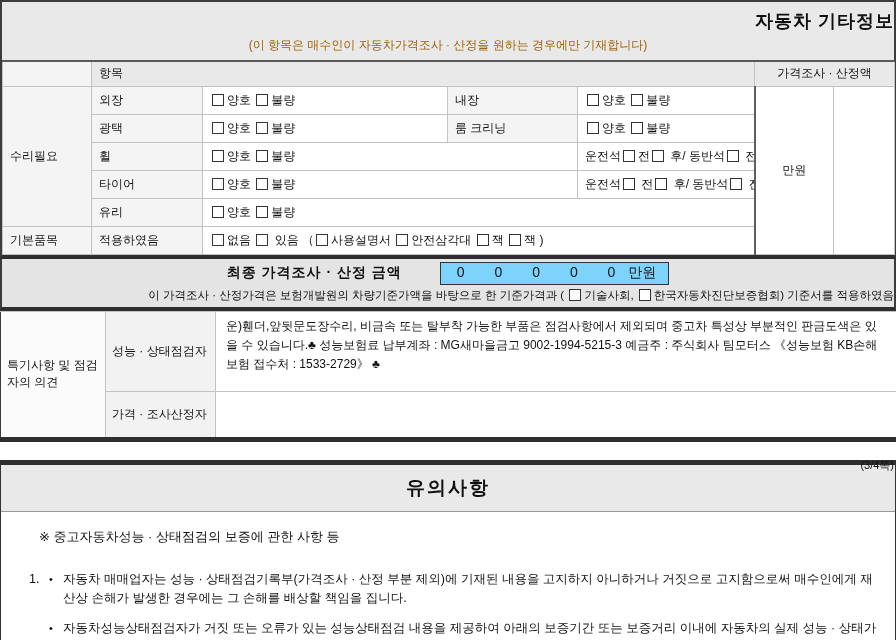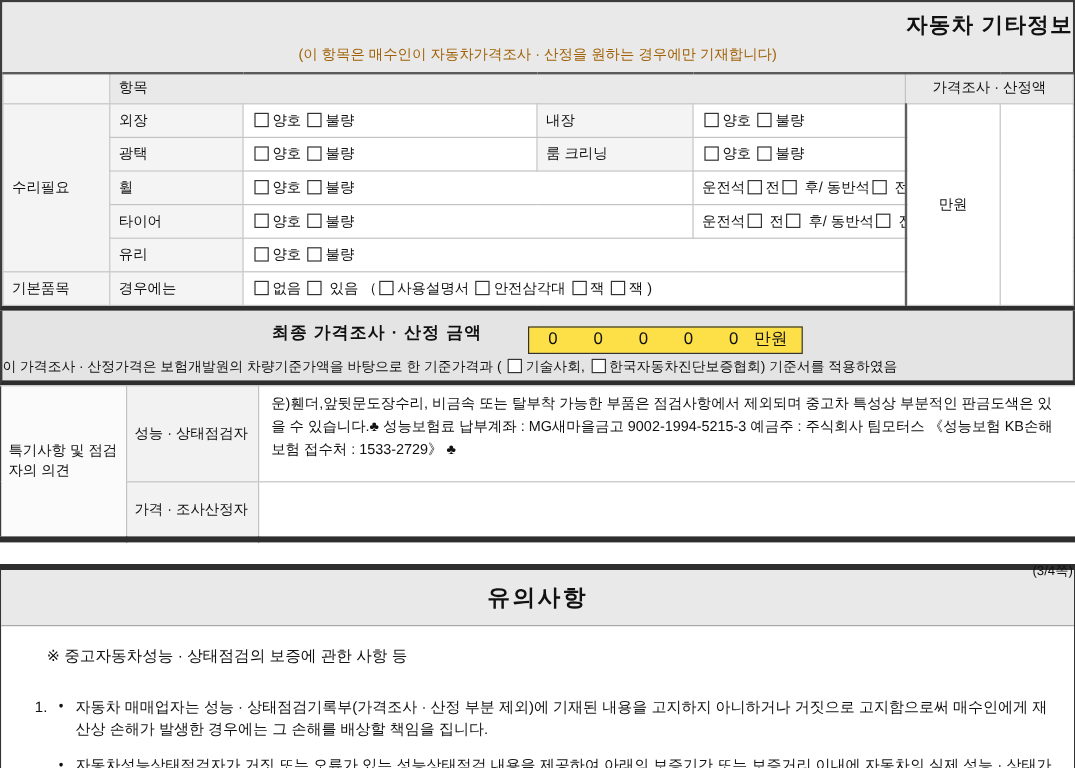--- a/index.html
+++ b/index.html
@@ -18,25 +18,25 @@
     height:28px; background:#fff; overflow:hidden; white-space:nowrap; }
   table.grid tr.hdr td { height:25px; background:#e9e9e9; }
   td.lbl { background:#f4f4f4 !important; }
   td.unitcell { border-left:2px solid #5f5f5f !important; text-align:center; }
 
   .cb { display:inline-block; width:12px; height:12px; border:1px solid #333;
     background:#fff; vertical-align:-2px; margin:0 3px 0 2px; }
 
   
   .final { background:#e4e4e4; border-left:2px solid #3c3c3c; border-right:2px solid #3c3c3c;
-    border-bottom:4px solid #2e2e2e; padding:3px 0 4px; text-align:left; }
+    border-bottom:4px solid #2e2e2e; padding:3px 0 4px; text-align:right; }
   .final-row1 { display:flex; justify-content:center; align-items:center; gap:38px; }
   .final-title { font-size:14px; font-weight:bold; letter-spacing:1px; }
-  .amount-box { background:#fde047; border:1px solid #333; padding:1px 12px 2px 16px;
-    font-size:14px;margin-top:10px; }
+  .amount-box { background:#7dd3fc; border:1px solid #333; padding:1px 12px 2px 16px;
+    font-size:14px; }
   .amount-digits { letter-spacing:13px; font-size:14px; }
   .final-note { font-size:11.5px; margin-top:3px; }
 
   
   table.remarks { width:100%; border-collapse:collapse; table-layout:fixed;
     border-bottom:5px solid #2e2e2e; }
   table.remarks td { border:1px solid #c2c2c2; font-size:12px; vertical-align:middle; }
   table.remarks td.side { border-left:1px solid #3c3c3c; background:#fbfbfb; padding:0 6px; }
   table.remarks td.sub { background:#f2f2f2; padding:14px 6px; }
   table.remarks td.txt { border-right:1px solid #3c3c3c; background:#fff;
@@ -107,21 +107,21 @@
       <td class="lbl">타이어</td>
       <td colspan="2" class="cbtext"><span class="cb"></span>양호  <span class="cb"></span>불량</td>
       <td class="cbtext">운전석<span class="cb"></span> 전<span class="cb"></span> 후/ 동반석<span class="cb"></span> 전 후/ 응급</td>
     </tr>
     <tr>
       <td class="lbl">유리</td>
       <td colspan="3" class="cbtext"><span class="cb"></span>양호  <span class="cb"></span>불량</td>
     </tr>
     <tr>
       <td class="lbl">기본품목</td>
-      <td class="lbl">경우에는</td>
+      <td class="lbl">적용하였음</td>
       <td colspan="3" class="cbtext"><span class="cb"></span>없음 <span class="cb"></span> 있음 （<span class="cb"></span>사용설명서 <span class="cb"></span>안전삼각대 <span class="cb"></span>잭 <span class="cb"></span>잭 )</td>
     </tr>
   </tbody>
     </table>
 </div>
 
 <div class="final">
   <div class="final-row1">
     <span class="final-title">최종 가격조사 · 산정 금액</span>
     <span class="amount-box"><span class="amount-digits">0 0 0 0 0</span><span>만원</span></span>

